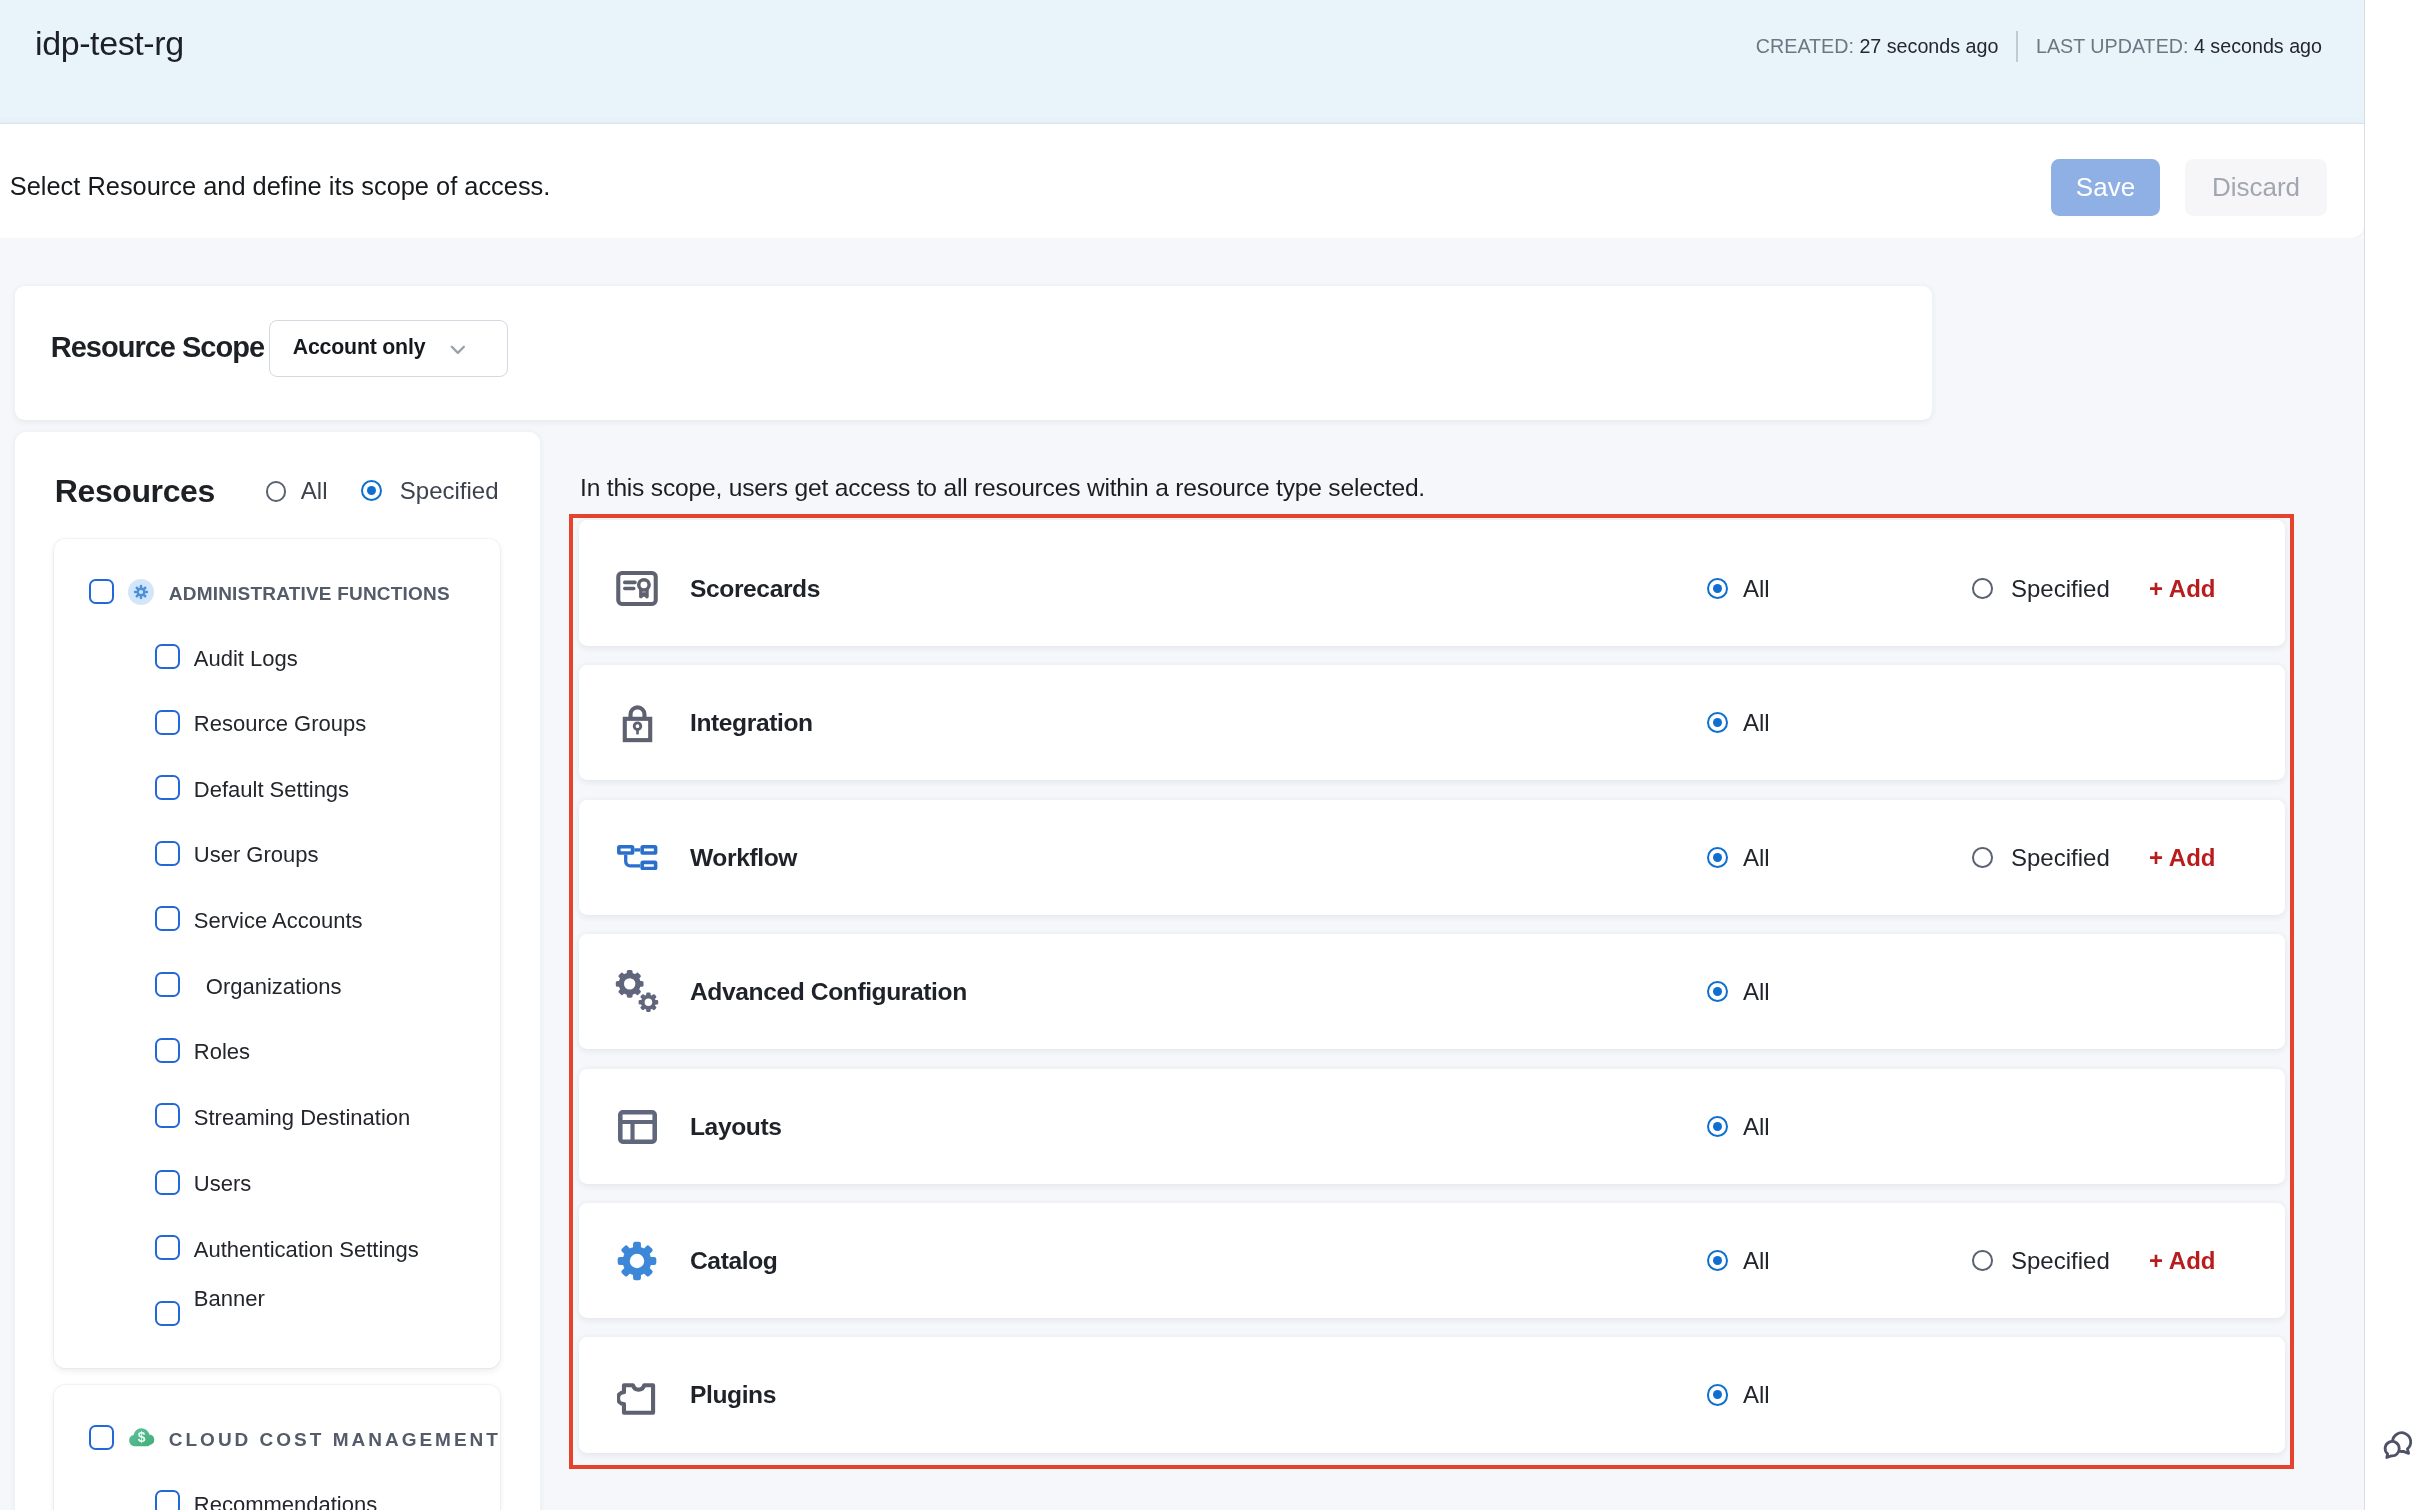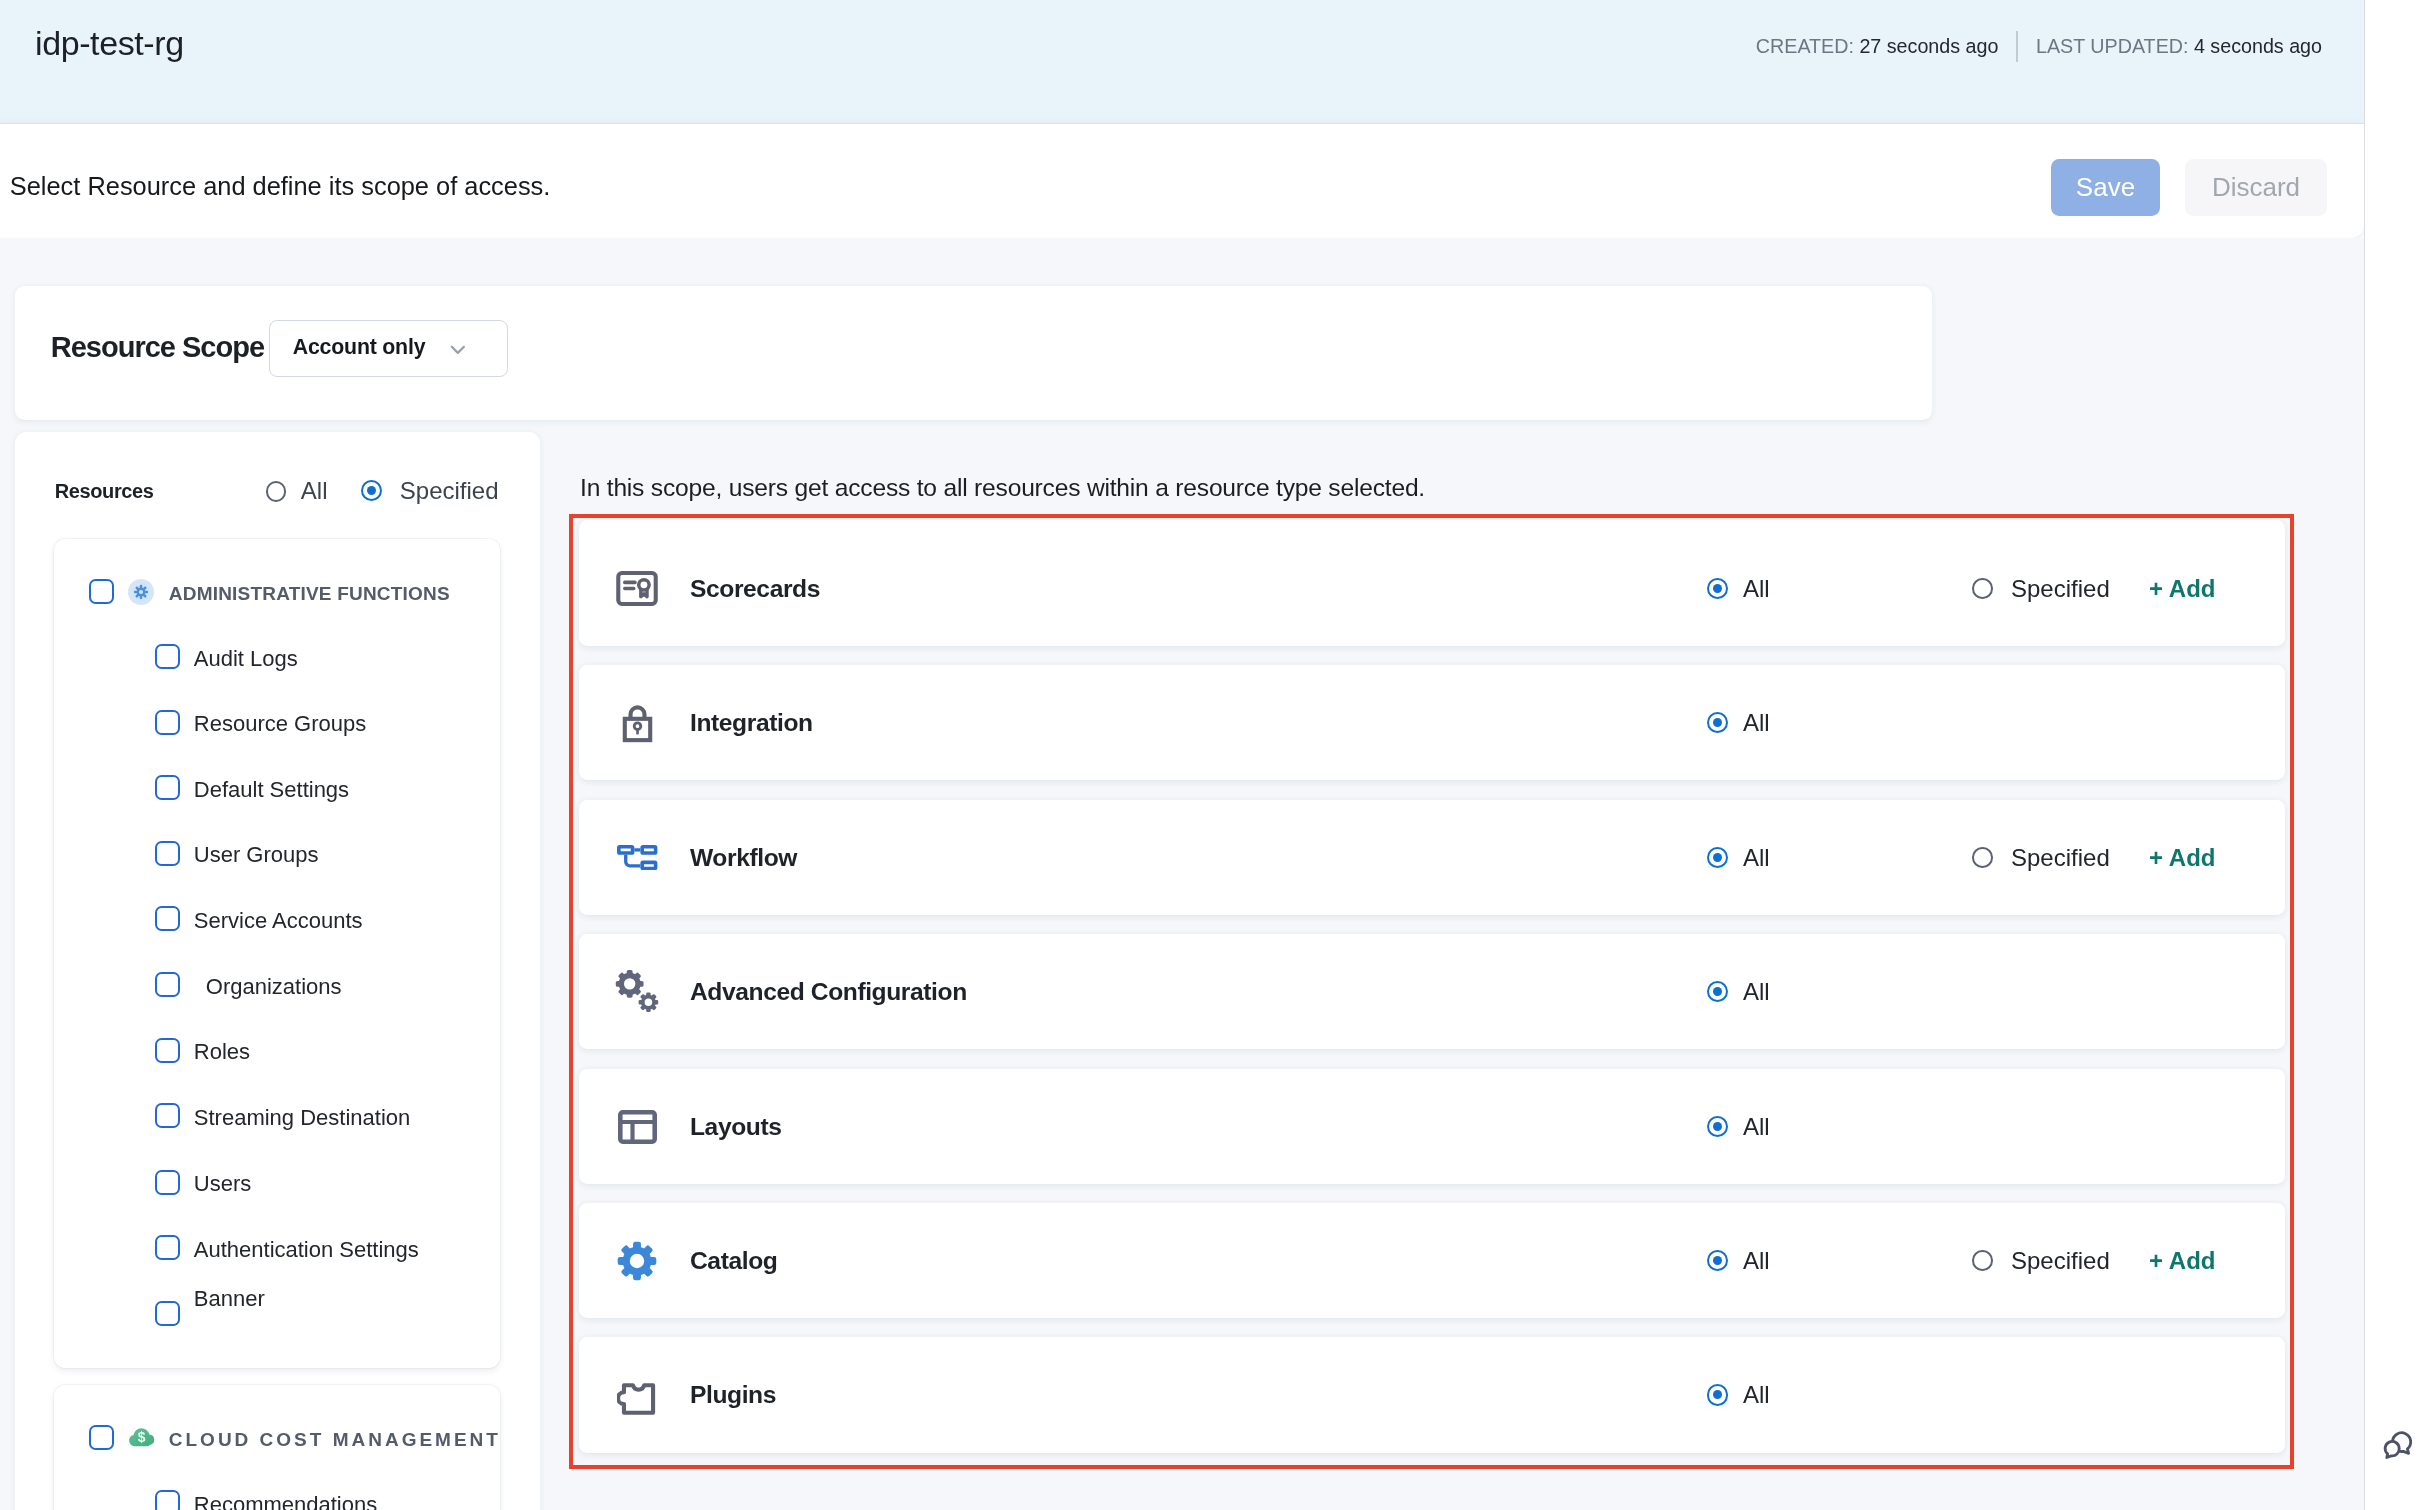--- a/index.html
+++ b/index.html
@@ -18,21 +18,21 @@
   .btn-discard { left:2185px; width:142px; background:#f6f6f8; color:#a2a6b1; }
 
   .main { position:absolute; left:0; top:238px; width:2364px; height:1273px; background:#f5f7fa; overflow:hidden; }
 
   .scopecard { position:absolute; left:14.8px; top:48px; width:1917px; height:134px; background:#fff; border-radius:9.8px; box-shadow:0 1.6px 6.6px rgba(40,60,90,0.08); }
   .scopelabel { position:absolute; left:36px; top:0; height:123px; display:flex; align-items:center; font-size:29px; font-weight:bold; color:#1d2126; letter-spacing:-1px; }
   .dropdown { position:absolute; left:254px; top:34px; width:239px; height:57px; border:1.6px solid #d3d8e0; border-radius:8.2px; background:#fff; }
   .ddtext { position:absolute; left:23px; top:0; height:53px; display:flex; align-items:center; font-size:21.3px; color:#15181d; font-weight:bold; letter-spacing:-0.2px; }
 
   .leftpanel { position:absolute; left:14.8px; top:194px; width:525px; height:1148px; background:#fff; border-radius:11.5px; box-shadow:0 1.6px 6.6px rgba(40,60,90,0.08); }
-  .lp-title { position:absolute; left:40px; top:36px; height:46px; display:flex; align-items:center; font-size:20px; font-weight:bold; color:#1d2126; letter-spacing:-0.4px; }
+  .lp-title { position:absolute; left:40px; top:36px; height:46px; display:flex; align-items:center; font-size:32px; font-weight:bold; color:#1d2126; letter-spacing:-0.4px; }
   .innercard { position:absolute; left:39px; width:446px; background:#fff; border-radius:11.5px; box-shadow:0 0 0 0.8px rgba(40,60,90,0.06), 0 2.5px 6.6px rgba(40,60,90,0.09); }
   .card1 { top:107px; height:829px; }
   .card2 { top:953px; height:344px; }
 
   .cb { position:absolute; width:25.4px; height:25.4px; border:2.5px solid #2368d9; border-radius:6.6px; background:#fff; }
   .radio { position:absolute; border-radius:50%; background:#fff; }
   .radio-off { width:20.5px; height:20.5px; border:2.5px solid #5b6270; }
   .radio-on { width:21.3px; height:21.3px; border:2.5px solid #0f6fd0; }
   .radio-on::after { content:""; position:absolute; left:50%; top:50%; width:9px; height:9px; margin:-4.5px 0 0 -4.5px; border-radius:50%; background:#0f6fd0; }
 
@@ -44,21 +44,21 @@
   .inthis { position:absolute; left:580px; top:220px; height:59px; display:flex; align-items:center; font-size:24.6px; color:#1b1e23; letter-spacing:-0.2px; }
 
   .redbox { position:absolute; left:569px; top:276px; width:1725px; height:955px; border:4.1px solid #e5432e; }
 
   .row { position:absolute; left:579px; width:1706px; background:#fff; border-radius:8.2px; box-shadow:0 1.6px 6.6px rgba(40,60,90,0.09); }
   .rin { position:absolute; left:0; right:0; bottom:0; }
   .iconslot { position:absolute; left:0; top:0; height:100%; width:116px; display:flex; align-items:center; justify-content:center; }
   .rtitle { position:absolute; left:111px; top:0; height:100%; display:flex; align-items:center; font-size:24.6px; font-weight:bold; color:#1f2329; letter-spacing:-0.4px; }
   .rAll   { position:absolute; left:1164px; top:0; height:100%; display:flex; align-items:center; font-size:24px; color:#22262c; }
   .rSpec  { position:absolute; left:1432px; top:0; height:100%; display:flex; align-items:center; font-size:24px; color:#22262c; }
-  .rAdd   { position:absolute; left:1570px; top:0; height:100%; display:flex; align-items:center; font-size:24px; font-weight:bold; color:#0f766e; }
+  .rAdd   { position:absolute; left:1570px; top:0; height:100%; display:flex; align-items:center; font-size:24px; font-weight:bold; color:#b91c1c; }
   .rrad1  { left:1128px; top:50%; margin-top:-10.7px; }
   .rrad2  { left:1393px; top:50%; margin-top:-10.3px; }
 
   .rightedge { position:absolute; left:2364px; top:0; width:62px; height:1510px; background:#fff; border-left:1.6px solid #dadde6; }
 </style>
 </head>
 <body>
 <div class="topbar">
   <div class="pagetitle">idp-test-rg</div>
   <div class="meta"><span class="lbl">CREATED:&nbsp;</span>27 seconds ago<span class="sep"></span><span class="lbl">LAST UPDATED:&nbsp;</span>4 seconds ago</div>

